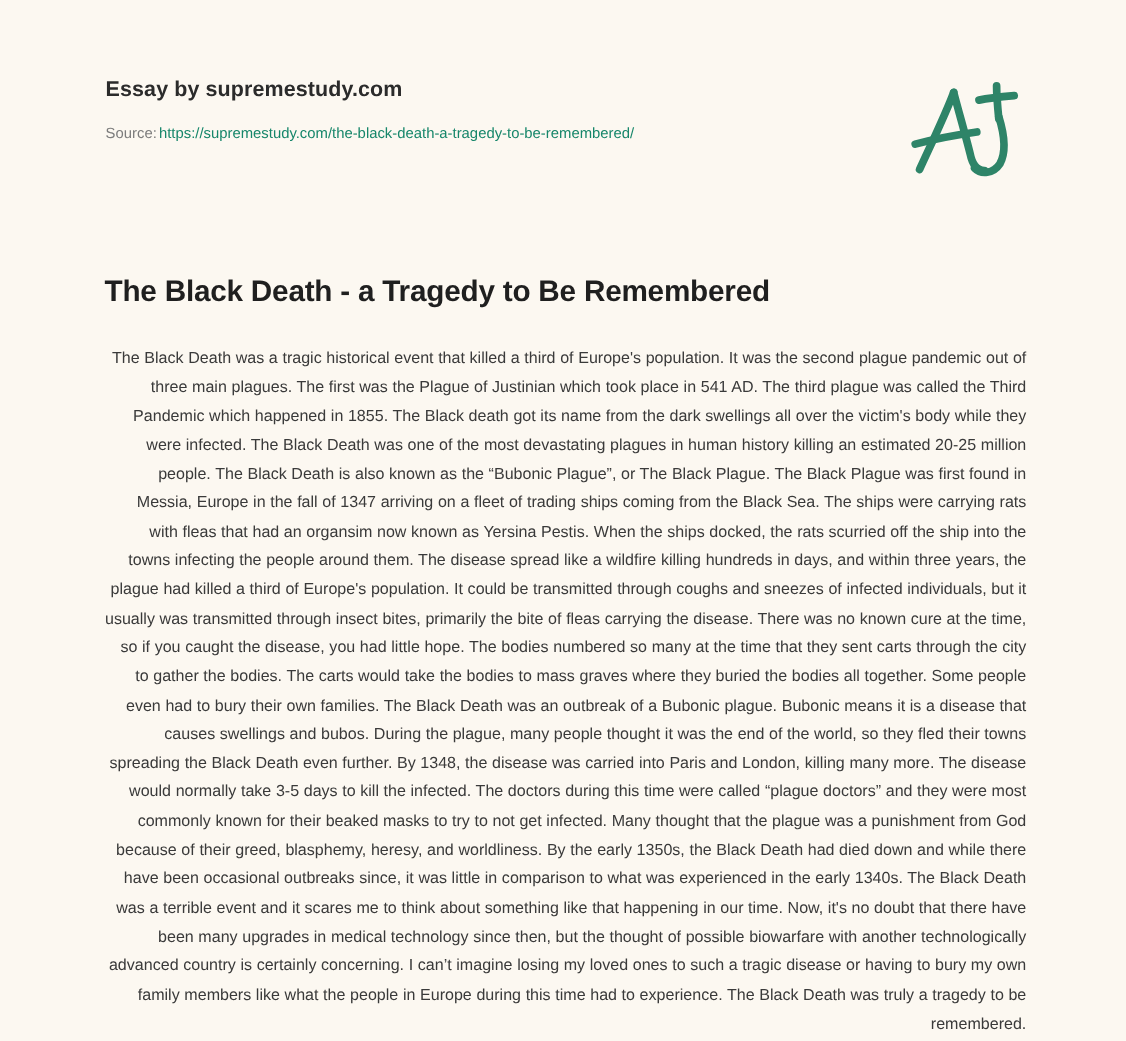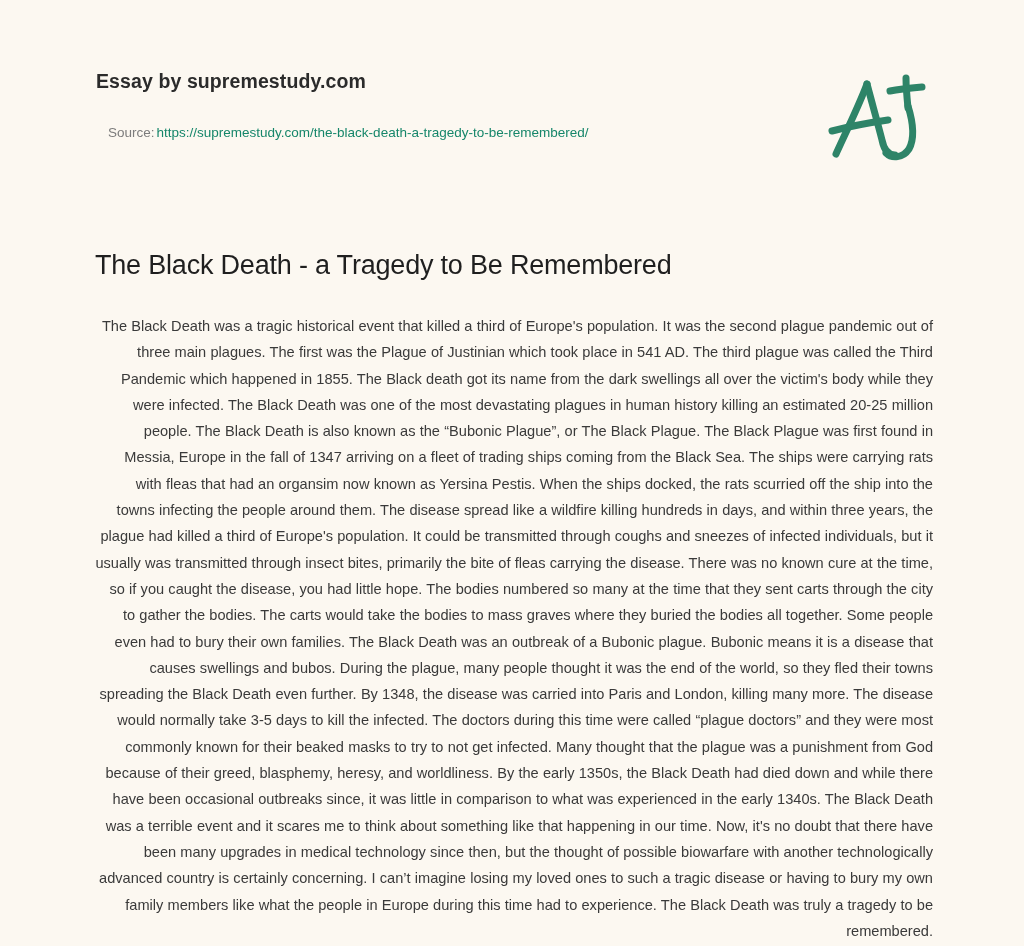--- a/index.html
+++ b/index.html
@@ -31,21 +31,21 @@
   .byline {
     font-size: 19.5px;
     font-weight: bold;
     color: #2B2B2B;
     letter-spacing: 0.1px;
     line-height: 26px;
     margin: 0;
     white-space: nowrap;
   }
   .source-line {
-    margin: 12px;
+    margin: 0;
     padding-top: 18px;
     font-size: 13.5px;
     line-height: 18px;
     color: #7C7C7C;
     white-space: nowrap;
   }
   .source-label {
     color: #7C7C7C;
   }
   .source-url {
@@ -69,21 +69,21 @@
   }
 
   
   .essay-title {
     position: absolute;
     left: 95px;
     top: 248px;
     width: 850px;
     margin: 0;
     font-size: 27px;
-    font-weight: normal;
+    font-weight: bold;
     color: #1F1F1F;
     line-height: 34px;
     letter-spacing: -0.2px;
     font-stretch: condensed;
   }
 
   
   .essay-body {
     position: absolute;
     left: 95px;

